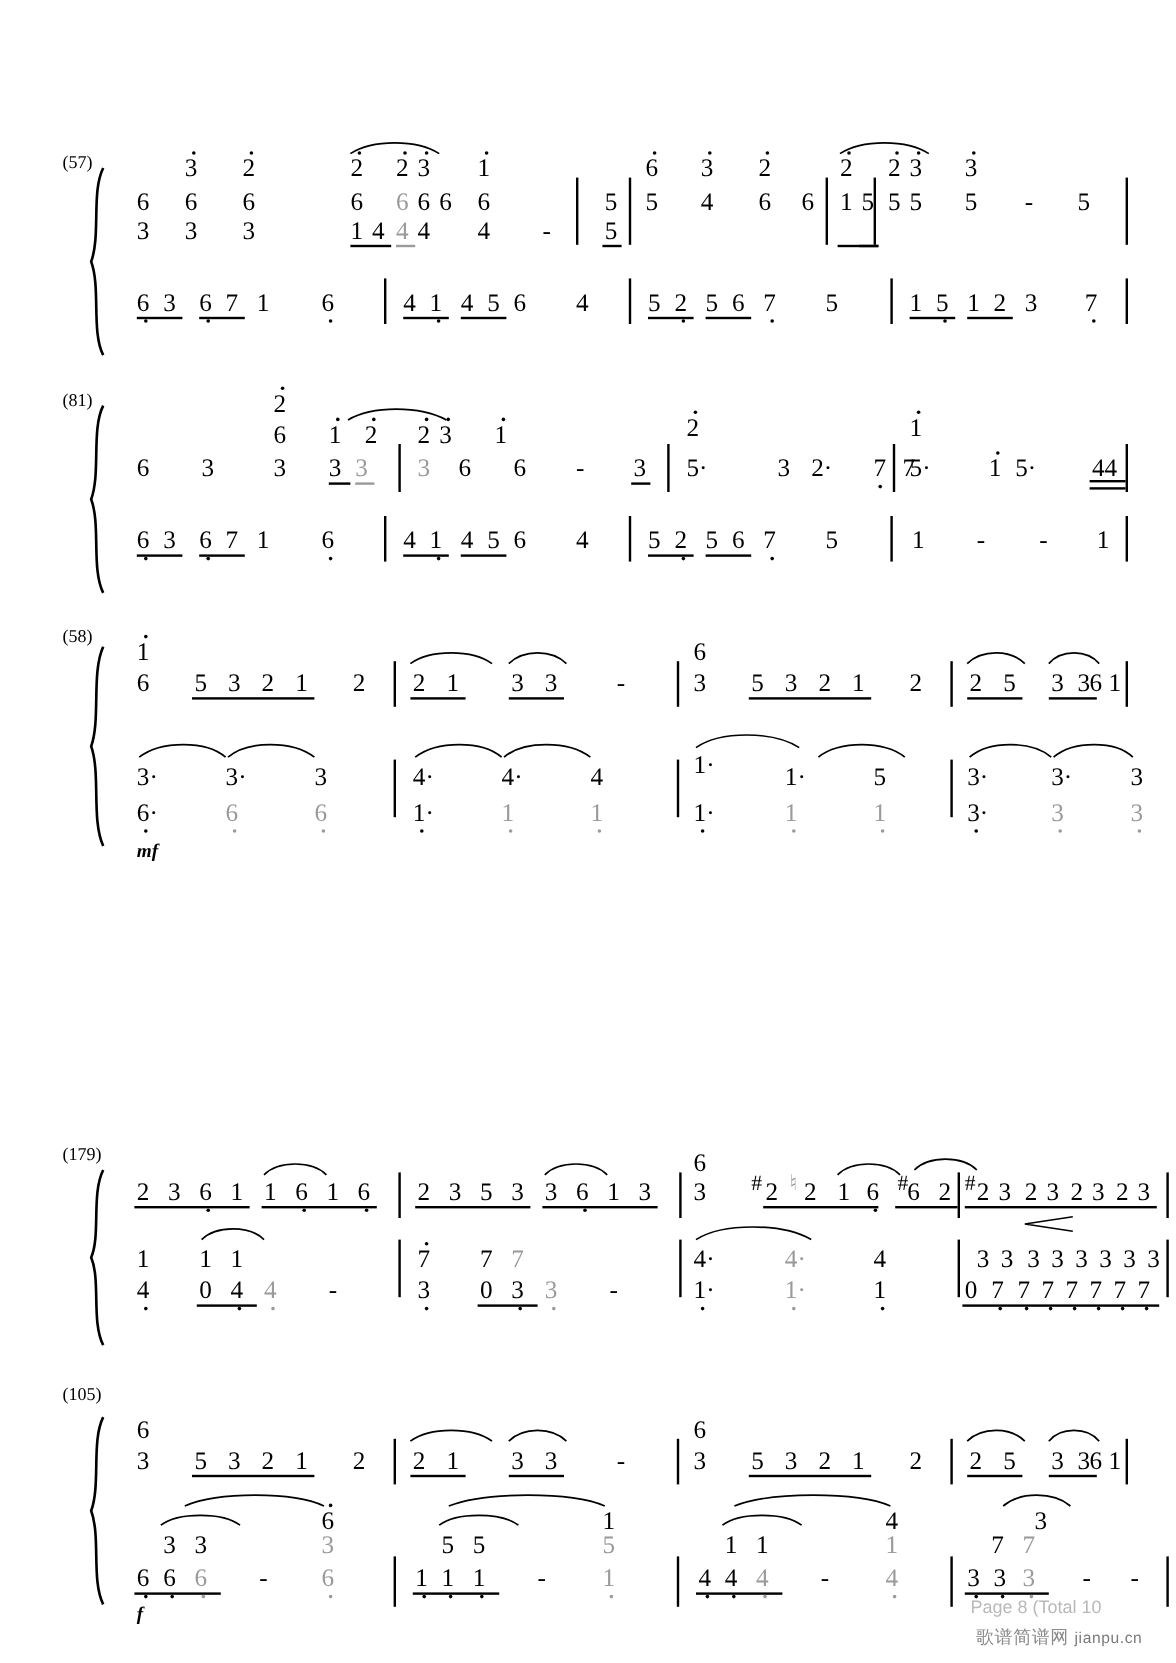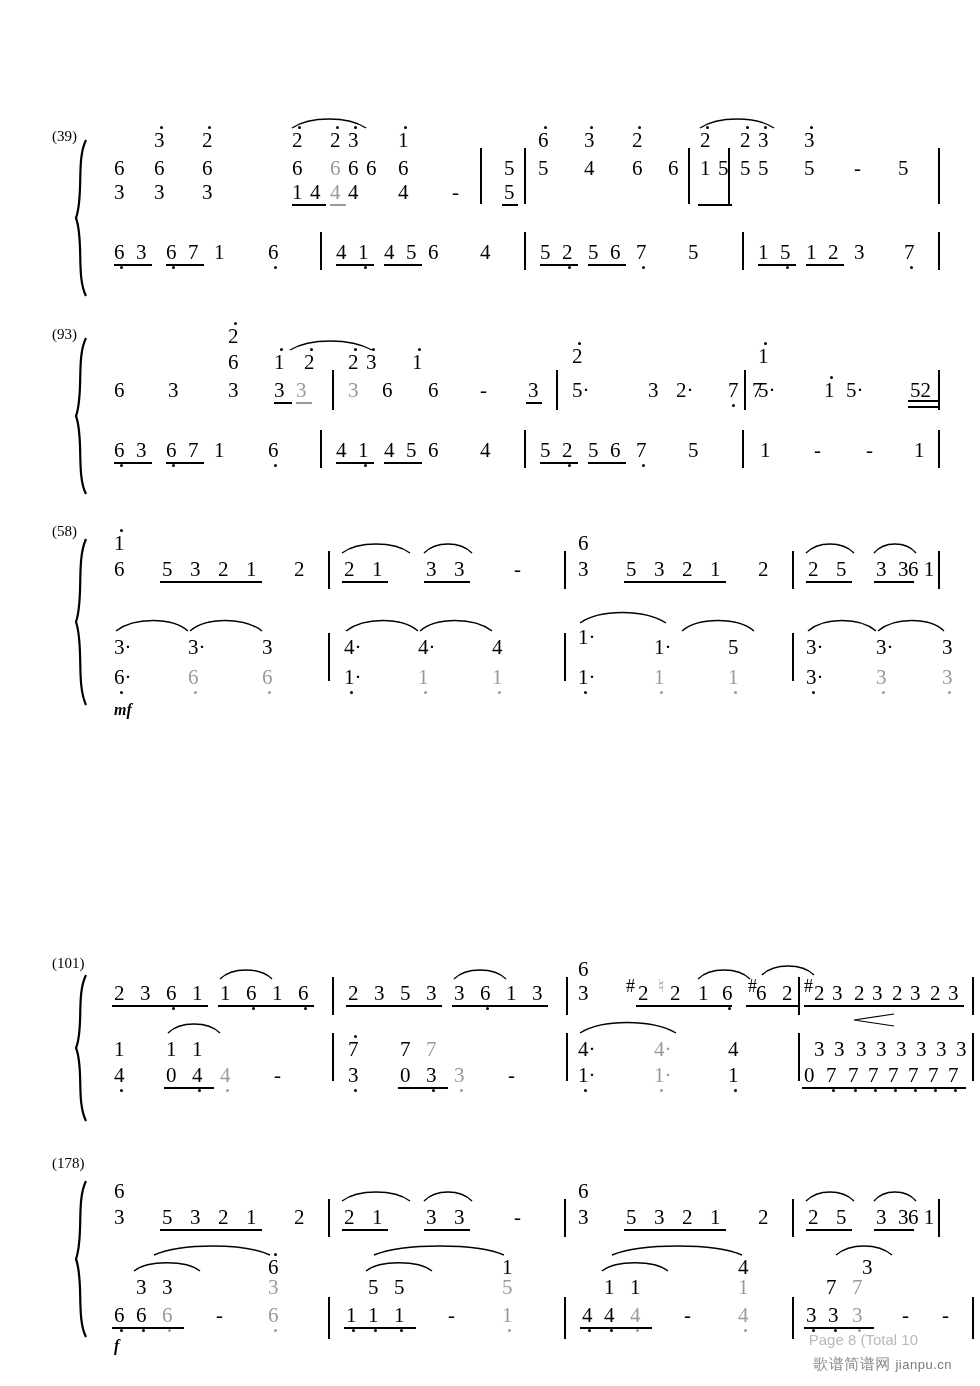--- a/index.html
+++ b/index.html
@@ -109,21 +109,21 @@
     letter-spacing: 0.5px;
   }
   .watermark .site { color: #7a7a7a; font-size: 13px; }
 </style>
 </head>
 <body>
 
 <div class="sheet">
 
   <div class="system" style="top:120px; height:175px;">
-    <div class="measure-no" style="top:8px;">(39)</div>
+    <div class="measure-no" style="top:8px;">(57)</div>
     <div class="brace" style="top:18px;">
       <svg width="18" height="160" viewBox="0 0 18 160">
         <path d="M14 2 C4 22, 12 58, 4 80 C12 102, 4 138, 14 158" stroke="#000" stroke-width="2.2" fill="none"></path>
       </svg>
     </div>
 
     <div class="staff" style="top:0; height:175px;">
 
       <div class="cell" style="left:62px; top:10px;">3</div>
       <div class="dotabove" style="left:68px; top:6px;"></div>
@@ -250,21 +250,21 @@
       <div class="cell" style="left:762px; top:122px;">3</div>
       <div class="beam" style="left:714px; top:144px; width:38px;"></div>
       <div class="dotabove" style="left:694px; top:146px;"></div>
       <div class="cell" style="left:812px; top:122px;">7</div>
       <div class="dotabove" style="left:818px; top:146px;"></div>
       <div class="barline" style="left:846px; top:112px; height:38px;"></div>
     </div>
   </div>
 
   <div class="system" style="top:318px; height:175px;">
-    <div class="measure-no" style="top:8px;">(93)</div>
+    <div class="measure-no" style="top:8px;">(81)</div>
     <div class="brace" style="top:18px;">
       <svg width="18" height="160" viewBox="0 0 18 160">
         <path d="M14 2 C4 22, 12 58, 4 80 C12 102, 4 138, 14 158" stroke="#000" stroke-width="2.2" fill="none"></path>
       </svg>
     </div>
 
     <div class="staff" style="top:0; height:175px;">
       <div class="cell" style="left:136px; top:8px;">2</div>
       <div class="dotabove" style="left:142px; top:4px;"></div>
       <div class="cell" style="left:136px; top:34px;">6</div>
@@ -310,21 +310,21 @@
       <div class="cell" style="left:556px; top:62px;">3</div>
       <div class="cell" style="left:584px; top:62px;">2·</div>
       <div class="cell" style="left:660px; top:62px;">7</div>
       <div class="dotabove" style="left:640px; top:86px;"></div>
       <div class="cell" style="left:636px; top:62px;">7</div>
       <div class="barline" style="left:652px; top:52px; height:40px;"></div>
       <div class="cell" style="left:666px; top:62px;">5·</div>
       <div class="cell" style="left:732px; top:62px;">1</div>
       <div class="cell" style="left:754px; top:62px;">5·</div>
       <div class="dotabove" style="left:738px; top:58px;"></div>
-      <div class="cell" style="left:818px; top:62px;">52</div>
+      <div class="cell" style="left:818px; top:62px;">44</div>
       <div class="beam" style="left:816px; top:82px; width:30px;"></div>
       <div class="beam" style="left:816px; top:88px; width:30px;"></div>
       <div class="barline" style="left:846px; top:52px; height:40px;"></div>
 
       <div class="cell" style="left:22px; top:122px;">6</div>
       <div class="cell" style="left:44px; top:122px;">3</div>
       <div class="beam" style="left:22px; top:144px; width:38px;"></div>
       <div class="cell" style="left:74px; top:122px;">6</div>
       <div class="cell" style="left:96px; top:122px;">7</div>
       <div class="beam" style="left:74px; top:144px; width:38px;"></div>
@@ -503,21 +503,21 @@
       <div class="cell gray" style="left:850px; top:152px;">3</div>
       <div class="dotabove" style="left:720px; top:176px;"></div>
       <div class="dotabove gray" style="left:790px; top:176px;"></div>
       <div class="dotabove gray" style="left:856px; top:176px;"></div>
 
       <div class="dyn" style="left:22px; top:186px;">mf</div>
     </div>
   </div>
 
   <div class="system" style="top:955px; height:180px;">
-    <div class="measure-no" style="top:0px;">(101)</div>
+    <div class="measure-no" style="top:0px;">(179)</div>
     <div class="brace" style="top:18px;">
       <svg width="18" height="150" viewBox="0 0 18 150">
         <path d="M14 2 C4 22, 12 56, 4 75 C12 94, 4 128, 14 148" stroke="#000" stroke-width="2.2" fill="none"></path>
       </svg>
     </div>
 
     <div class="staff" style="top:0; height:180px;">
 
       <div class="cell" style="left:22px; top:28px;">2</div>
       <div class="cell" style="left:48px; top:28px;">3</div>
@@ -672,21 +672,21 @@
       <div class="dotabove" style="left:782px; top:134px;"></div>
       <div class="dotabove" style="left:802px; top:134px;"></div>
       <div class="dotabove" style="left:822px; top:134px;"></div>
       <div class="dotabove" style="left:842px; top:134px;"></div>
       <div class="dotabove" style="left:862px; top:134px;"></div>
       <div class="barline" style="left:880px; top:78px; height:48px;"></div>
     </div>
   </div>
 
   <div class="system" style="top:1155px; height:200px;">
-    <div class="measure-no" style="top:0px;">(178)</div>
+    <div class="measure-no" style="top:0px;">(105)</div>
     <div class="brace" style="top:24px;">
       <svg width="18" height="160" viewBox="0 0 18 160">
         <path d="M14 2 C4 22, 12 58, 4 80 C12 102, 4 138, 14 158" stroke="#000" stroke-width="2.2" fill="none"></path>
       </svg>
     </div>
 
     <div class="staff" style="top:0; height:200px;">
 
       <div class="cell" style="left:22px; top:26px;">6</div>
       <div class="cell" style="left:22px; top:52px;">3</div>

